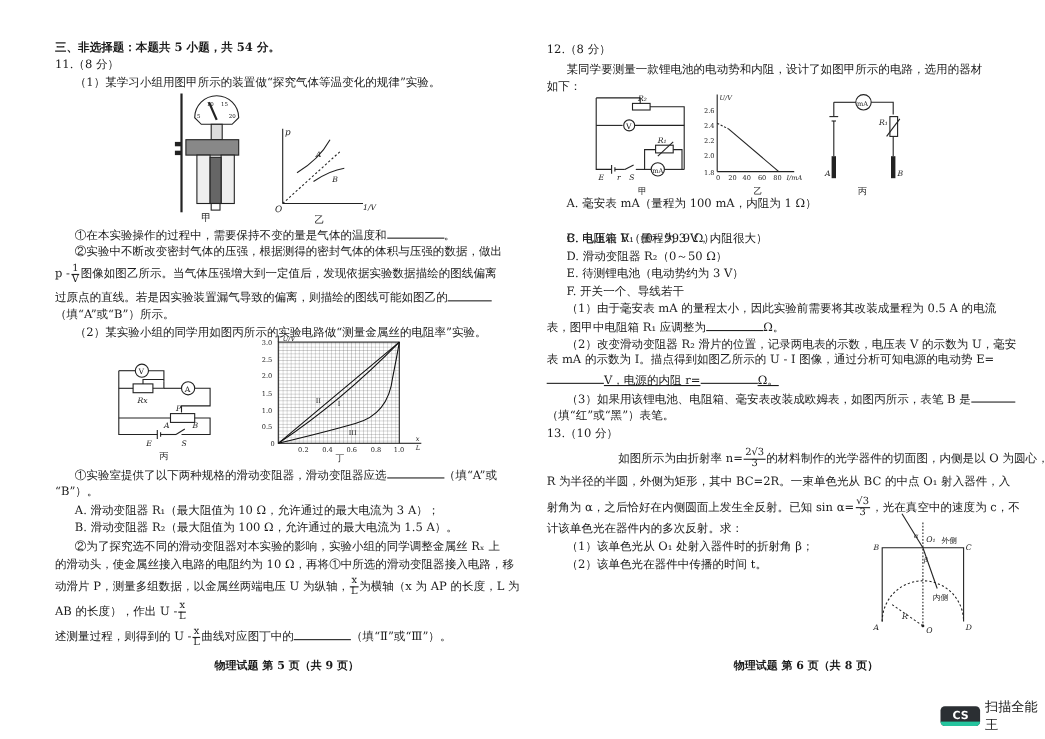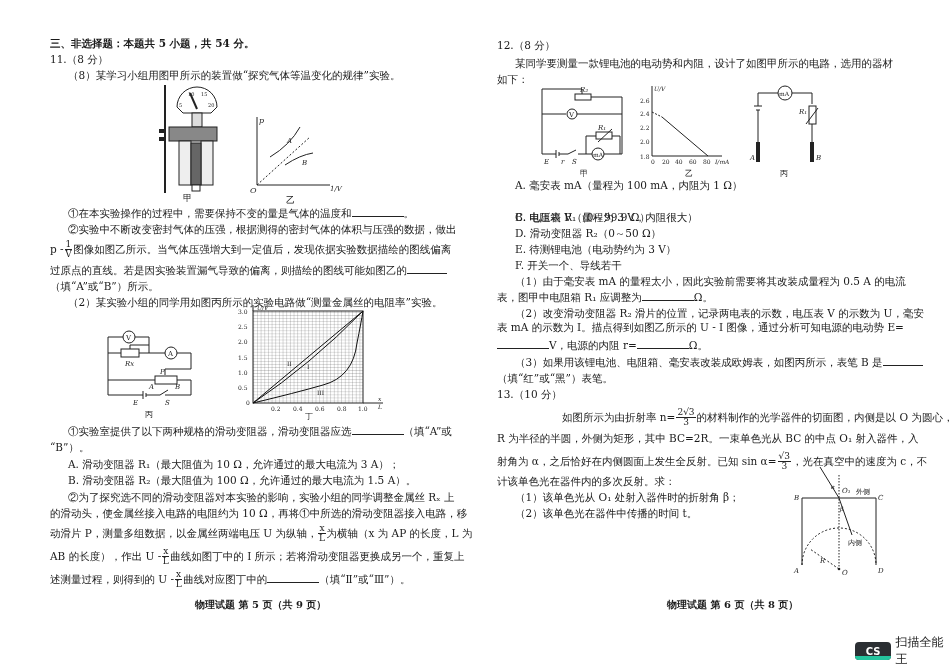--- a/index.html
+++ b/index.html
@@ -22,21 +22,21 @@
            font-weight:bold;font-size:10px;display:flex;align-items:center;justify-content:center;position:relative;overflow:hidden;}
   .cs-icon::after{content:"";position:absolute;left:0;right:0;bottom:0;height:4px;background:#25c49e;}
   .cs-text{font-family:"DejaVu Sans",sans-serif;font-size:12px;color:#222;}
 </style>
 </head>
 <body>
 
 <div class="page" id="page-left">
   <div class="ln b" style="left:50px;top:36px;">三、非选择题：本题共 5 小题，共 54 分。</div>
   <div class="ln" style="left:50px;top:52px;">11.（8 分）</div>
-  <div class="ln" style="left:68px;top:68px;">（8）某学习小组用图甲所示的装置做“探究气体等温变化的规律”实验。</div>
+  <div class="ln" style="left:68px;top:68px;">（1）某学习小组用图甲所示的装置做“探究气体等温变化的规律”实验。</div>
 
   <svg style="left:155px;top:85px;" width="70" height="115">
     <line x1="10" y1="0" x2="10" y2="108" stroke="#222" stroke-width="2"></line>
     <path d="M22 22 A20 20 0 0 1 62 22 L56 28 L28 28 Z" fill="#fff" stroke="#222"></path>
     <line x1="42" y1="24" x2="35" y2="8" stroke="#222" stroke-width="2"></line>
     <text x="24" y="22" font-size="5">5</text>
     <text x="33" y="11" font-size="5">10</text>
     <text x="46" y="11" font-size="5">15</text>
     <text x="53" y="22" font-size="5">20</text>
     <rect x="37" y="28" width="10" height="14" fill="#ddd" stroke="#222"></rect>
@@ -147,21 +147,21 @@
   </div>
   <div class="ln" style="left:50px;top:440px;">“B”）。</div>
   <div class="ln" style="left:68px;top:457px;">A. 滑动变阻器 R₁（最大阻值为 10 Ω，允许通过的最大电流为 3 A）；</div>
   <div class="ln" style="left:68px;top:473px;">B. 滑动变阻器 R₂（最大阻值为 100 Ω，允许通过的最大电流为 1.5 A）。</div>
   <div class="ln" style="left:68px;top:490px;">②为了探究选不同的滑动变阻器对本实验的影响，实验小组的同学调整金属丝 Rₓ 上</div>
   <div class="ln" style="left:50px;top:506px;">的滑动头，使金属丝接入电路的电阻约为 10 Ω，再将①中所选的滑动变阻器接入电路，移</div>
   <div class="ln" style="left:50px;top:524px;">
     <span>动滑片 P，测量多组数据，以金属丝两端电压 U 为纵轴，</span><span class="frac"><span class="num">x</span><span>L</span></span><span>为横轴（x 为 AP 的长度，L 为</span>
   </div>
   <div class="ln" style="left:50px;top:547px;">
-    <span>AB 的长度），作出 U -</span><span class="frac"><span class="num">x</span><span>L</span></span><span>曲线如图丁中的 I 所示；若将滑动变阻器更换成另一个，重复上</span>
+    <span>AB 的长度），作出 U -</span><span class="frac"><span class="num">x</span><span>L</span></span>
   </div>
   <div class="ln" style="left:50px;top:570px;">
     <span>述测量过程，则得到的 U -</span><span class="frac"><span class="num">x</span><span>L</span></span><span>曲线对应图丁中的</span><span class="blank"></span><span>（填“Ⅱ”或“Ⅲ”）。</span>
   </div>
   <div class="footer" style="left:195px;top:598px;">物理试题 第 5 页（共 9 页）</div>
 </div>
 
 <div class="page" id="page-right">
   <div class="ln" style="left:22px;top:38px;">12.（8 分）</div>
   <div class="ln" style="left:40px;top:56px;">某同学要测量一款锂电池的电动势和内阻，设计了如图甲所示的电路，选用的器材</div>
@@ -245,21 +245,21 @@
   <div class="ln" style="left:40px;top:210px;">C. 电阻箱 R₁（0～99.9 Ω）</div>
   <div class="ln" style="left:40px;top:226px;">D. 滑动变阻器 R₂（0～50 Ω）</div>
   <div class="ln" style="left:40px;top:242px;">E. 待测锂电池（电动势约为 3 V）</div>
   <div class="ln" style="left:40px;top:258px;">F. 开关一个、导线若干</div>
   <div class="ln" style="left:40px;top:274px;">（1）由于毫安表 mA 的量程太小，因此实验前需要将其改装成量程为 0.5 A 的电流</div>
   <div class="ln" style="left:22px;top:290px;">
     <span>表，图甲中电阻箱 R₁ 应调整为</span><span class="blank"></span><span>Ω。</span>
   </div>
   <div class="ln" style="left:40px;top:306px;">（2）改变滑动变阻器 R₂ 滑片的位置，记录两电表的示数，电压表 V 的示数为 U，毫安</div>
   <div class="ln" style="left:22px;top:320px;">表 mA 的示数为 I。描点得到如图乙所示的 U - I 图像，通过分析可知电源的电动势 E=</div>
-  <div class="ln" style="left:22px;top:338px;">
+  <div class="ln" style="left:22px;top:338px;text-decoration:underline;">
     <span class="blank"></span><span>V，电源的内阻 r=</span><span class="blank"></span><span>Ω。</span>
   </div>
   <div class="ln" style="left:40px;top:355px;">
     <span>（3）如果用该锂电池、电阻箱、毫安表改装成欧姆表，如图丙所示，表笔 B 是</span><span class="blank" style="width:40px"></span>
   </div>
   <div class="ln" style="left:22px;top:371px;">（填“红”或“黑”）表笔。</div>
 
   <div class="ln" style="left:22px;top:387px;">13.（10 分）</div>
   <div class="ln" style="left:40px;top:408px;margin-left:47px;">
     <span>如图所示为由折射率 n=</span><span class="frac"><span class="num">2√3</span><span>3</span></span><span>的材料制作的光学器件的切面图，内侧是以 O 为圆心，</span>

